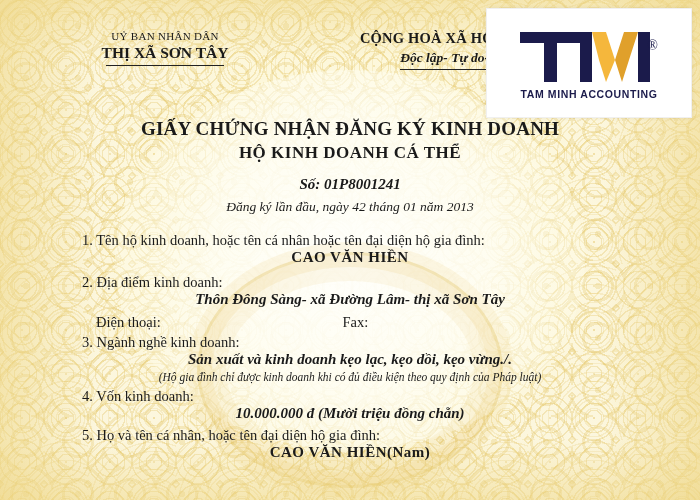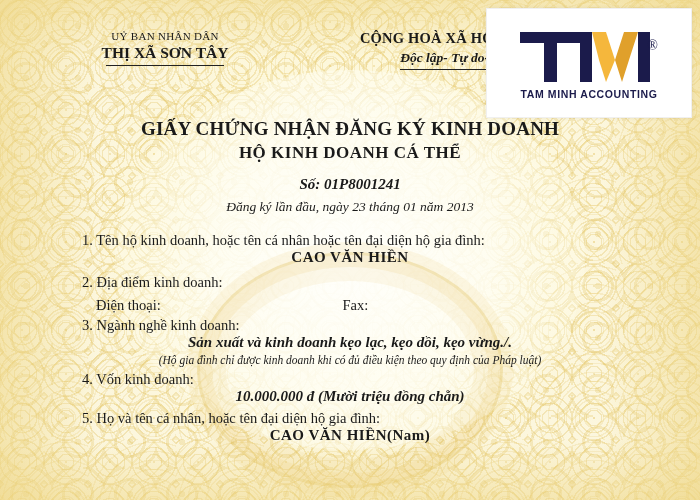--- a/index.html
+++ b/index.html
@@ -294,33 +294,34 @@
           <rect x="124" y="6" width="12" height="50" fill="#1b1b4b"></rect>
         </svg>
         <span class="logo-reg">®</span>
       </div>
       <div class="logo-text">TAM MINH ACCOUNTING</div>
     </div>
 
     <div class="title-main">GIẤY CHỨNG NHẬN ĐĂNG KÝ KINH DOANH</div>
     <div class="title-sub">HỘ KINH DOANH CÁ THỂ</div>
     <div class="doc-number">Số: 01P8001241</div>
-    <div class="doc-date">Đăng ký lần đầu, ngày 23 tháng 01 năm 2013</div>
+    <div class="doc-date">Đăng ký lần đầu, ngày 42 tháng 01 năm 2013</div>
 
     <div class="fields">
 
       <div class="field">
         <div class="field-label">1. Tên hộ kinh doanh, hoặc tên cá nhân hoặc tên đại diện hộ gia đình:</div>
         <div class="field-value upright">CAO VĂN HIỀN</div>
       </div>
 
       <div class="spacer-sm"></div>
 
       <div class="field">
         <div class="field-label">2. Địa điểm kinh doanh:</div>
+        <div class="field-value">Thôn Đông Sàng- xã Đường Lâm- thị xã Sơn Tây</div>
       </div>
 
       <div class="contact-row">
         <span>Điện thoại:</span>
         <span class="fax">Fax:</span>
       </div>
 
       <div class="spacer-xs"></div>
 
       <div class="field">

